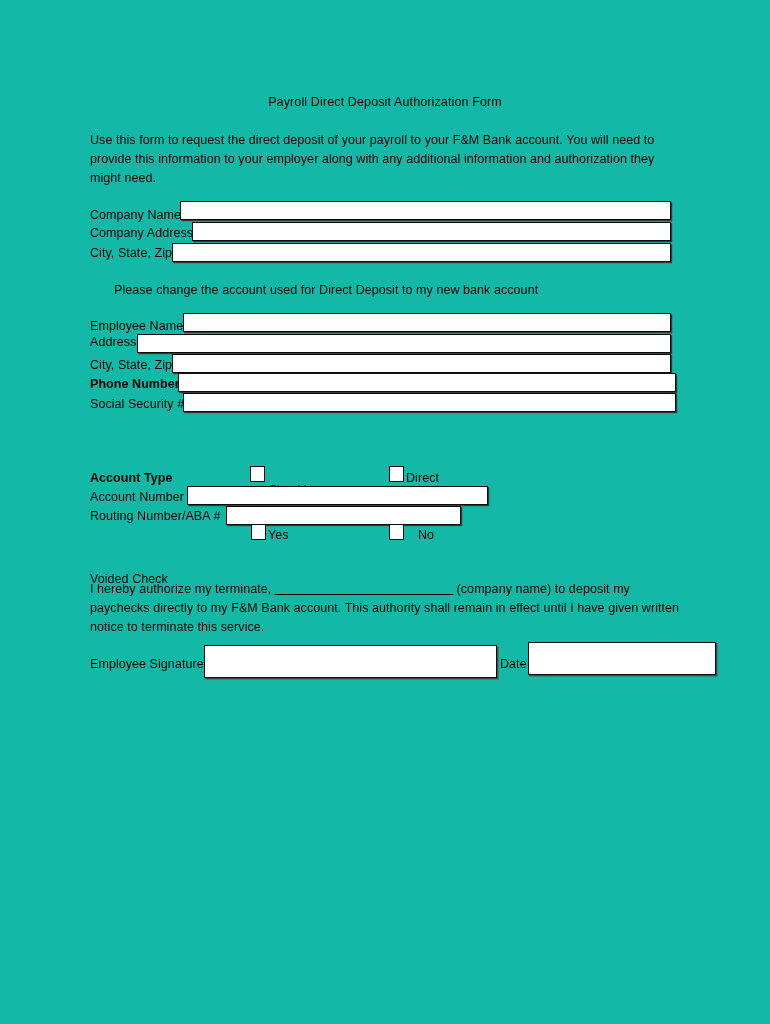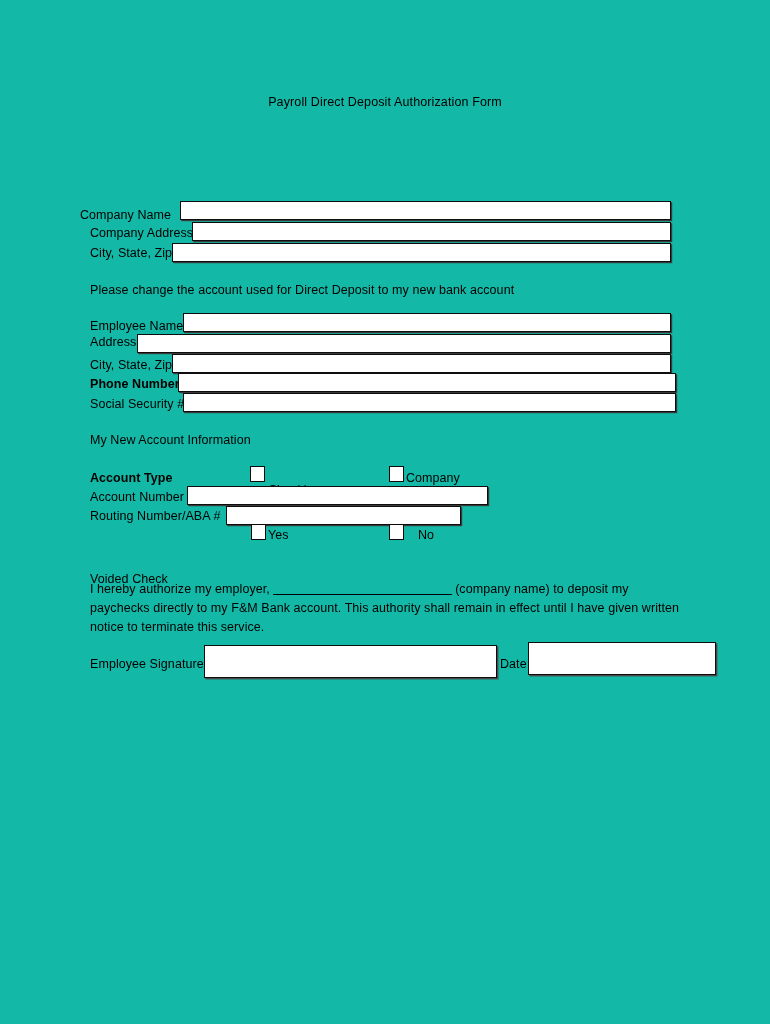--- a/index.html
+++ b/index.html
@@ -35,21 +35,21 @@
     letter-spacing: 0.01em;
   }
   .para {
     position: absolute;
     left: 90px;
     font-size: 12.5px;
     line-height: 19px;
     letter-spacing: 0.005em;
   }
   .para-intro { top: 131px; width: 592px; }
-  .para-change { top: 281px; width: 592px; }
+  .para-change { top: 281px; width: 592px; margin-left: 24px; }
   .para-section { top: 431px; width: 400px; }
   .para-auth { top: 580px; width: 594px; }
 
   .label {
     position: absolute;
     font-size: 12.5px;
     line-height: 17px;
     white-space: nowrap;
     letter-spacing: 0.005em;
   }
@@ -83,22 +83,23 @@
     box-shadow: 1.4px 1.4px 0 0 #4a4a4a;
   }
 </style>
 </head>
 <body>
 
 <div class="page">
 
   <div class="doc-title">Payroll Direct Deposit Authorization Form</div>
 
+  <div class="para para-intro">Use this form to request the direct deposit of your payroll to your F&amp;M Bank account.  You will need to provide this information to your employer along with any additional information and authorization they might need.</div>
 
-  <div class="label" style="left:80px; top:207px;">Company Name</div>
+  <div class="label" style="left:90px; top:207px;">Company Name</div>
   <div class="field-box" style="left:180px; top:201px; width:491px; height:19px;"></div>
 
   <div class="label" style="left:90px; top:225px;">Company Address</div>
   <div class="field-box" style="left:192px; top:222px; width:479px; height:19px;"></div>
 
   <div class="label" style="left:90px; top:245px;">City, State, Zip</div>
   <div class="field-box" style="left:172px; top:243px; width:499px; height:19px;"></div>
 
   <div class="para para-change">Please change the account used for Direct Deposit to my new bank account</div>
 
@@ -110,40 +111,39 @@
 
   <div class="label" style="left:90px; top:357px;">City, State, Zip</div>
   <div class="field-box" style="left:172px; top:354px; width:499px; height:19px;"></div>
 
   <div class="label" style="left:90px; top:376px;font-weight:bold;">Phone Number</div>
   <div class="field-box" style="left:178px; top:373px; width:498px; height:19px;"></div>
 
   <div class="label" style="left:90px; top:396px;">Social Security #</div>
   <div class="field-box" style="left:183px; top:393px; width:493px; height:19px;"></div>
 
-  <div class="para para-section">My New Account Information</div>
 
   <div class="label" style="left:90px; top:470px;font-weight:bold;">Account Type</div>
   <div class="checkbox" style="left:250px; top:466px;"></div>
   <div class="label" style="left:268px; top:470px;margin-top:12px;">Checking</div>
   <div class="checkbox" style="left:389px; top:466px;"></div>
-  <div class="label" style="left:406px; top:470px;">Company</div>
+  <div class="label" style="left:406px; top:470px;">Direct</div>
 
   <div class="label" style="left:90px; top:489px;">Account Number</div>
   <div class="field-box" style="left:187px; top:486px; width:301px; height:19px;"></div>
 
   <div class="label" style="left:90px; top:508px;">Routing Number/ABA #</div>
   <div class="field-box" style="left:226px; top:506px; width:235px; height:19px;"></div>
 
   <div class="label" style="left:90px; top:527px;margin-top:44px;">Voided Check</div>
   <div class="checkbox" style="left:251px; top:524px;"></div>
   <div class="label" style="left:268px; top:527px;">Yes</div>
   <div class="checkbox" style="left:389px; top:524px;"></div>
   <div class="label" style="left:405px; top:527px;padding-left:13px;">No</div>
 
-  <div class="para para-auth"><span>I hereby authorize my employer, </span><span class="blank-line">_______________________________</span><span> (company name) to deposit my paychecks directly to my F&amp;M Bank account.  This authority shall remain in effect until I have given written notice to terminate this service.</span></div>
+  <div class="para para-auth"><span>I hereby authorize my terminate, </span><span class="blank-line">_______________________________</span><span> (company name) to deposit my paychecks directly to my F&amp;M Bank account.  This authority shall remain in effect until I have given written notice to terminate this service.</span></div>
 
   <div class="label" style="left:90px; top:656px;">Employee Signature</div>
   <div class="sig-box" style="left:204px; top:645px; width:293px; height:33px;"></div>
   <div class="label" style="left:500px; top:656px;">Date</div>
   <div class="sig-box" style="left:528px; top:642px; width:188px; height:33px;"></div>
 
 </div>
 
 </body></html>

